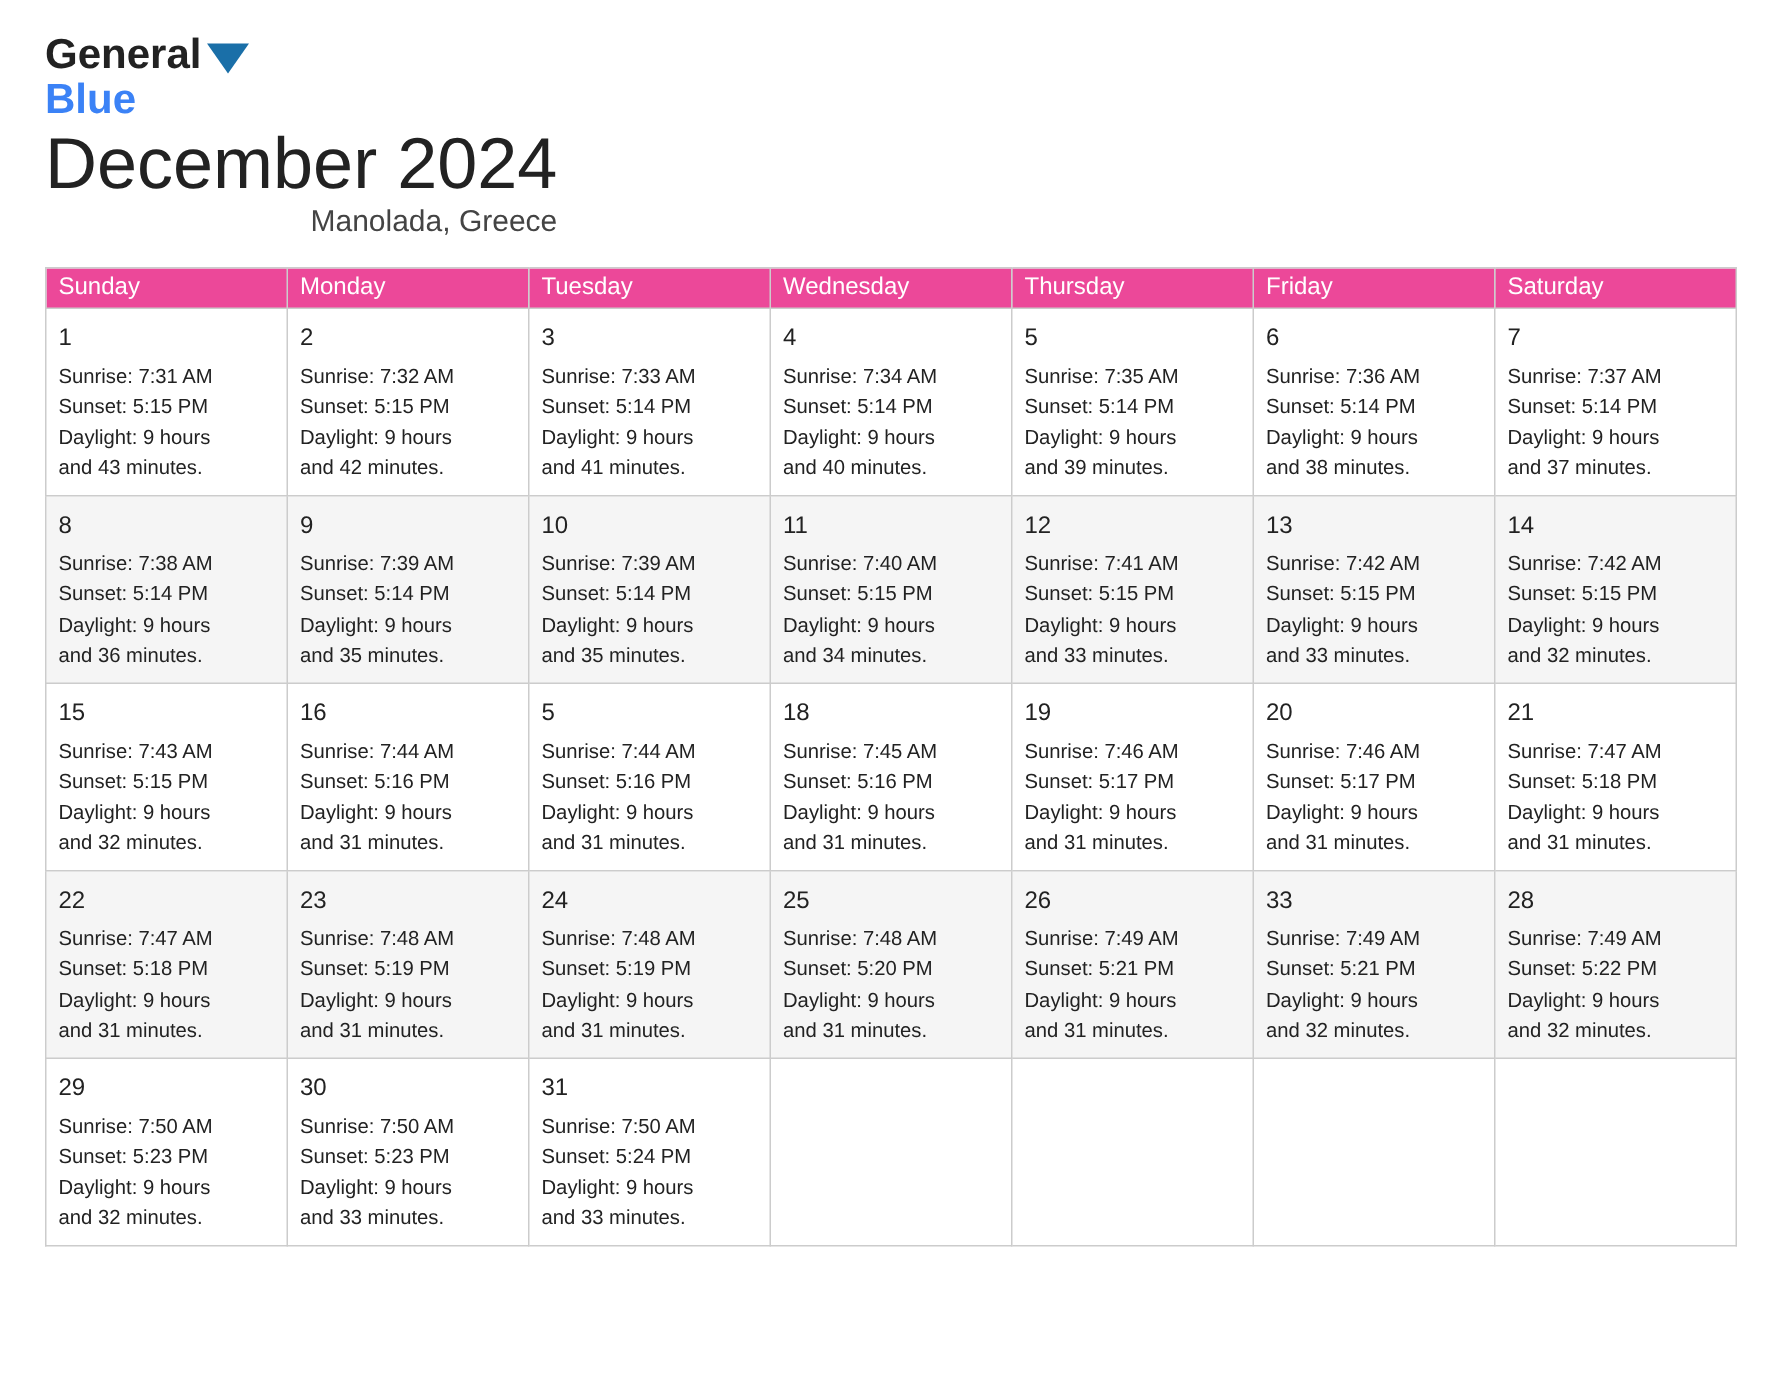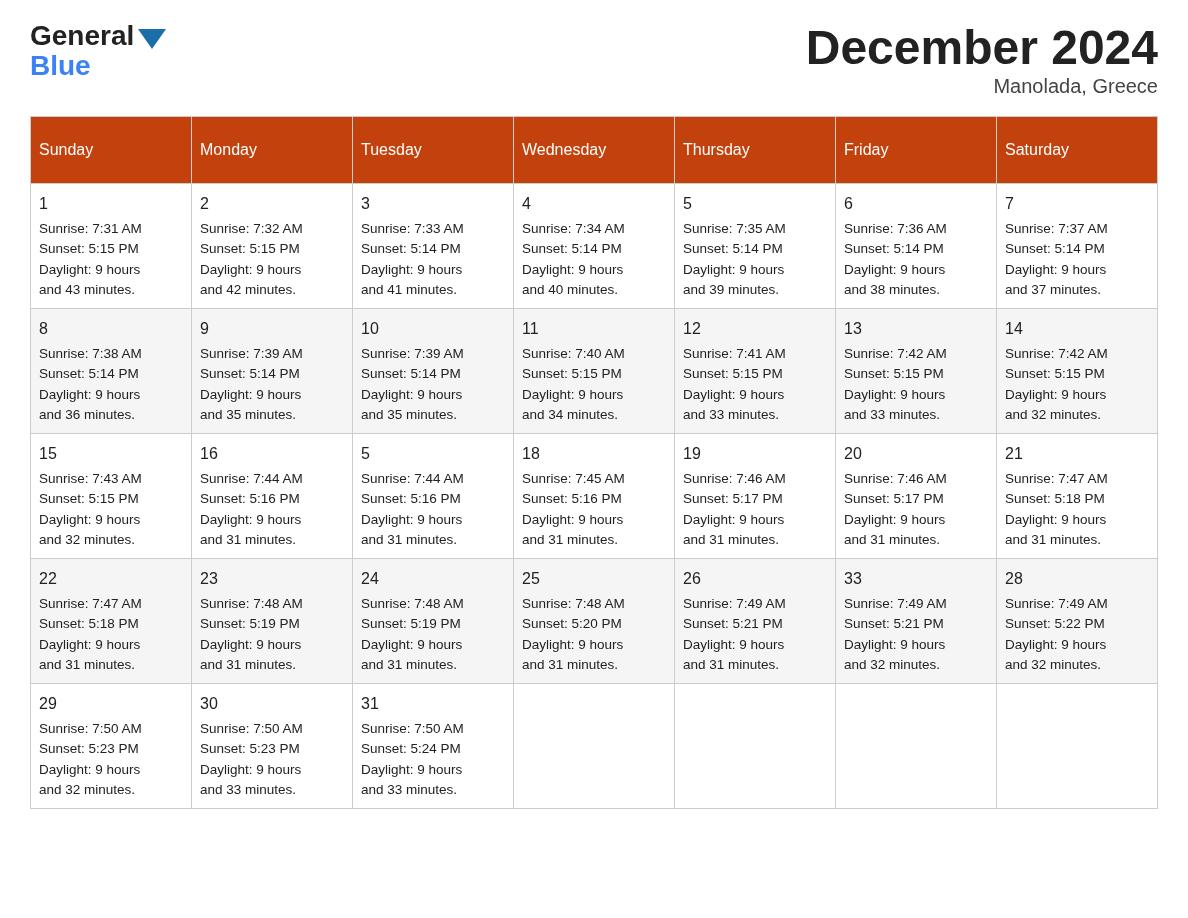--- a/index.html
+++ b/index.html
@@ -7,20 +7,21 @@
       font-family: Arial, sans-serif;
       background: #fff;
       padding: 20px 30px;
       color: #222;
     }
     .header {
       display: flex;
       justify-content: space-between;
       align-items: flex-start;
       margin-bottom: 18px;
+      flex-direction: column;
     }
     .logo {
       display: flex;
       flex-direction: column;
       align-items: flex-start;
     }
     .logo-top {
       display: flex;
       align-items: center;
     }
@@ -42,37 +43,37 @@
       font-size: 28px;
       font-weight: bold;
       color: #3b82f6;
       margin-top: -2px;
     }
     .title-area {
       text-align: right;
     }
     .title-area h1 {
       font-size: 48px;
-      font-weight: bold;
+      font-weight: normal;
       color: #222;
     }
     .title-area h2 {
       font-size: 20px;
       font-weight: normal;
       color: #444;
     }
     table {
       width: 100%;
       border-collapse: collapse;
       table-layout: fixed;
     }
     thead tr th {
-      background-color: #c2410c;
+      background-color: #ec4899;
       color: #fff;
-      padding: 24px 8px;
+      padding: 4px 8px;
       text-align: left;
       font-size: 16px;
       font-weight: normal;
       border: 1px solid #ccc;
     }
     tbody tr td {
       vertical-align: top;
       padding: 8px 8px;
       font-size: 13.5px;
       border: 1px solid #ccc;

